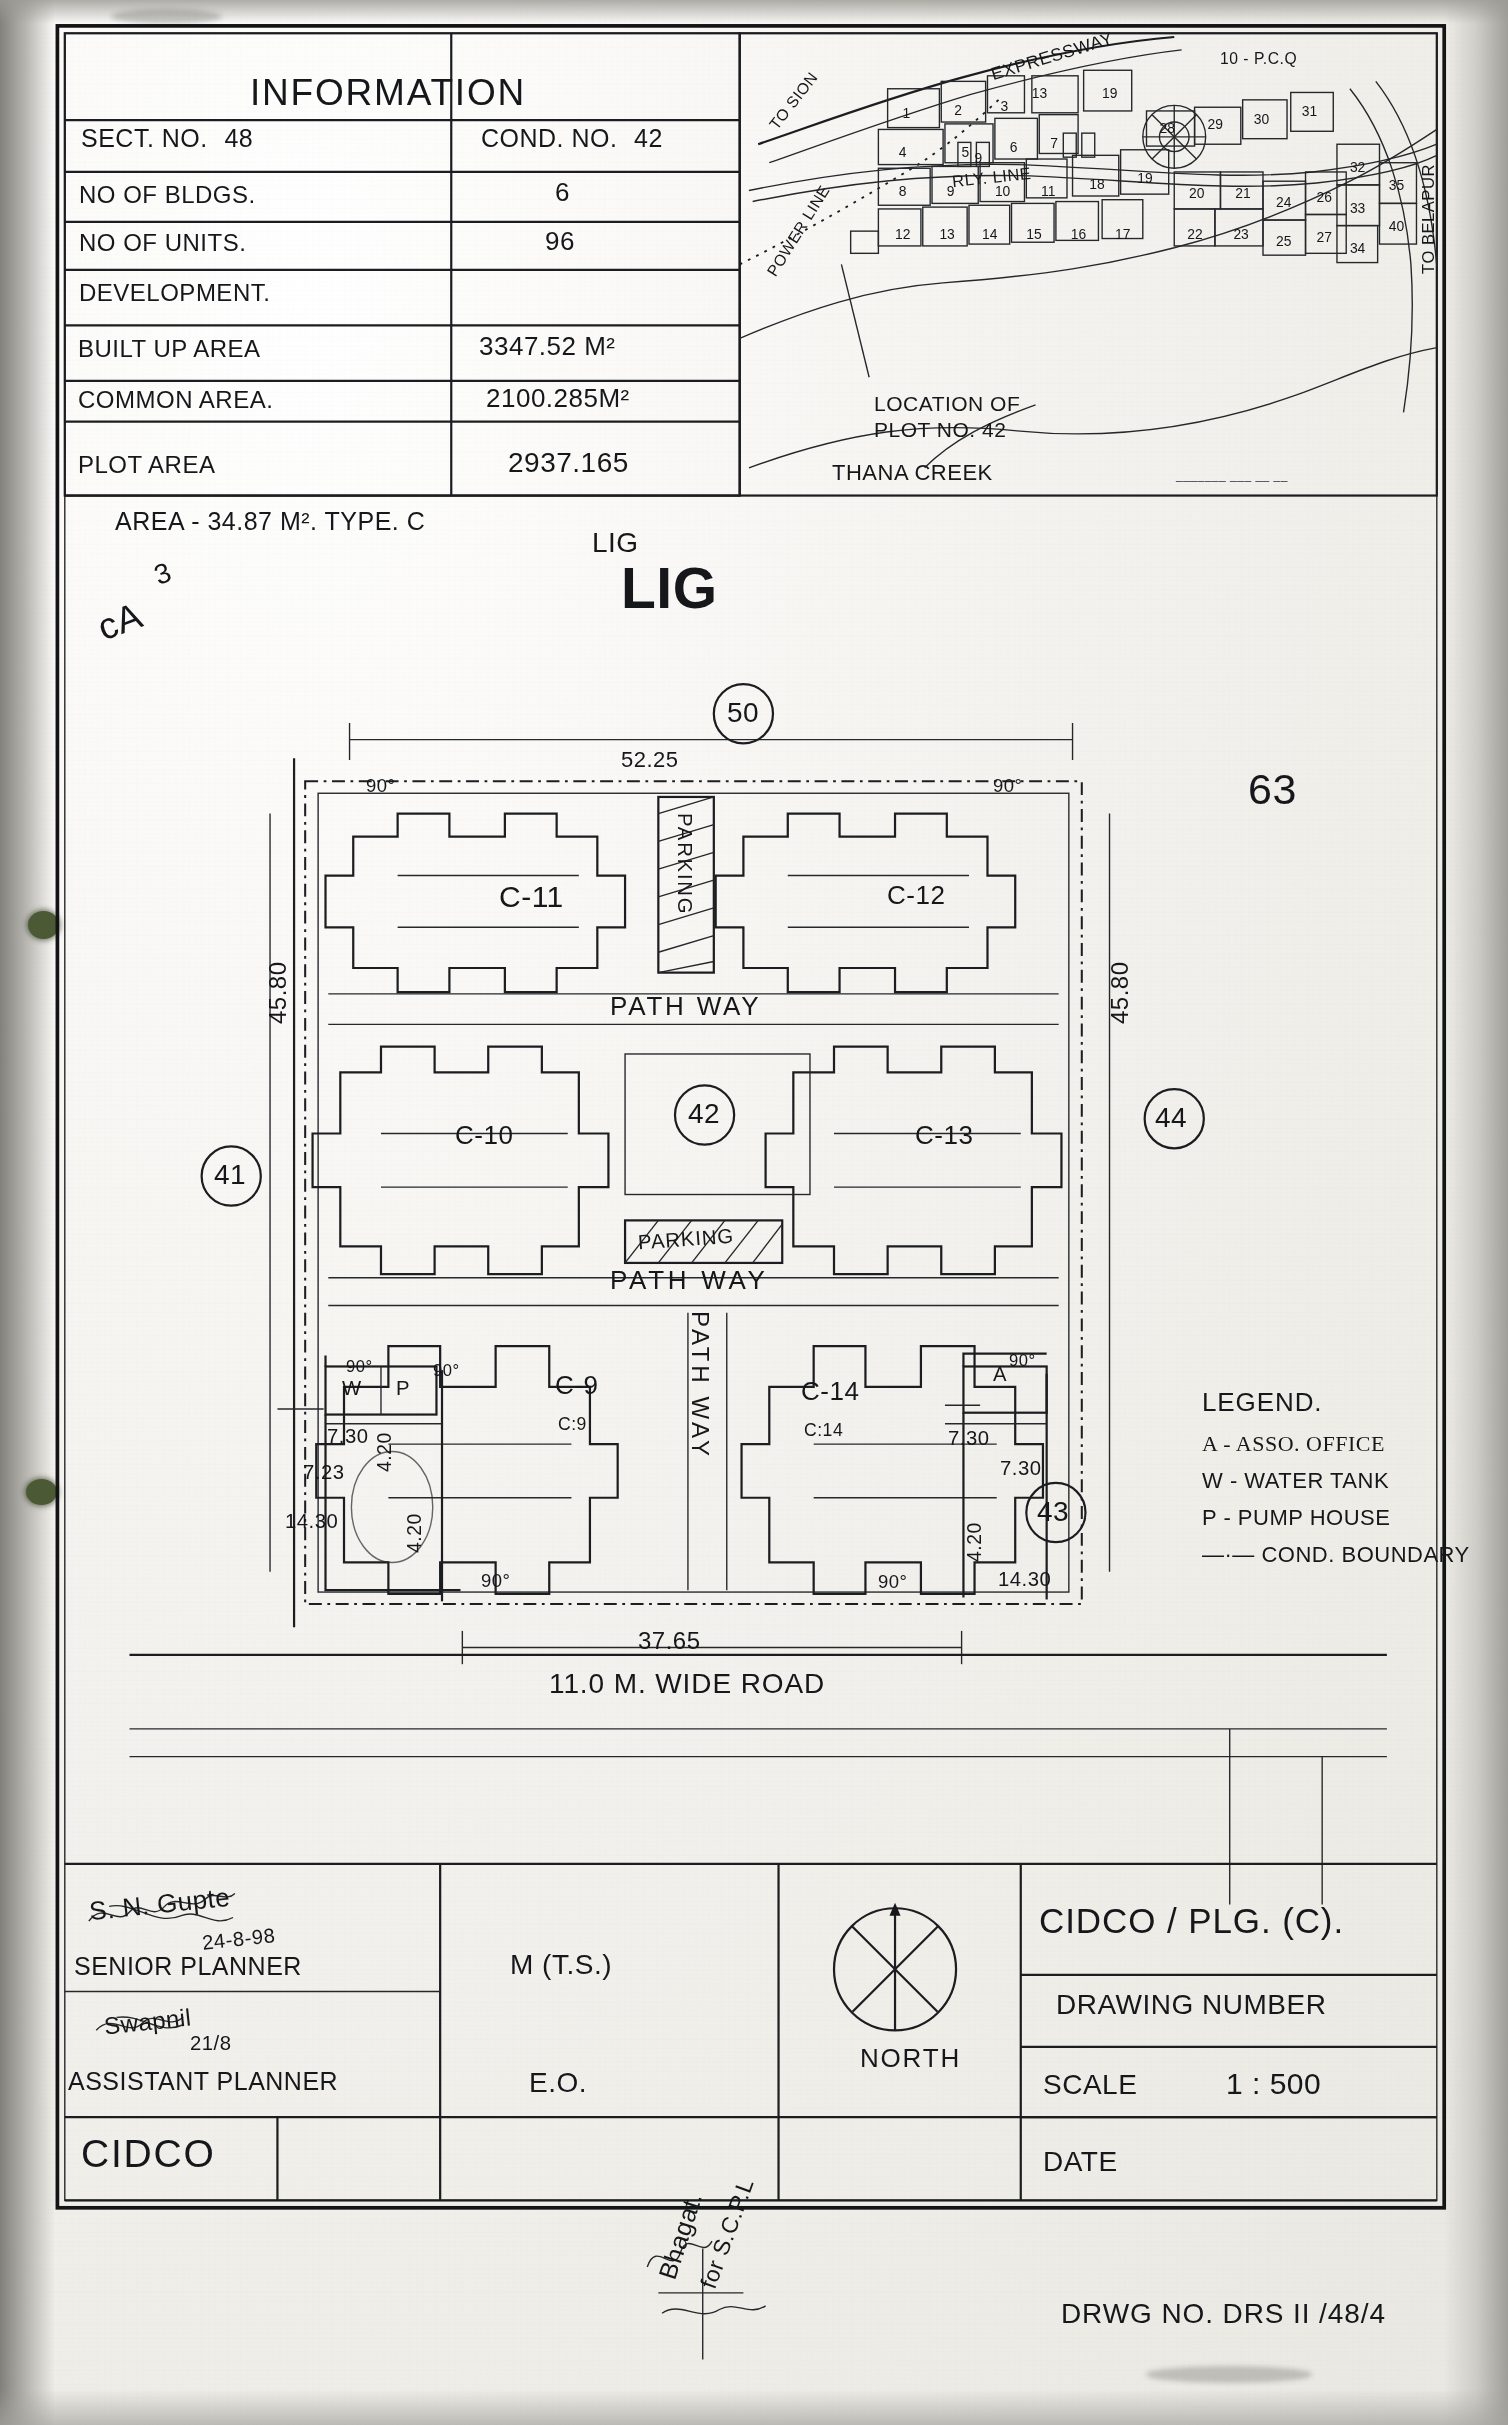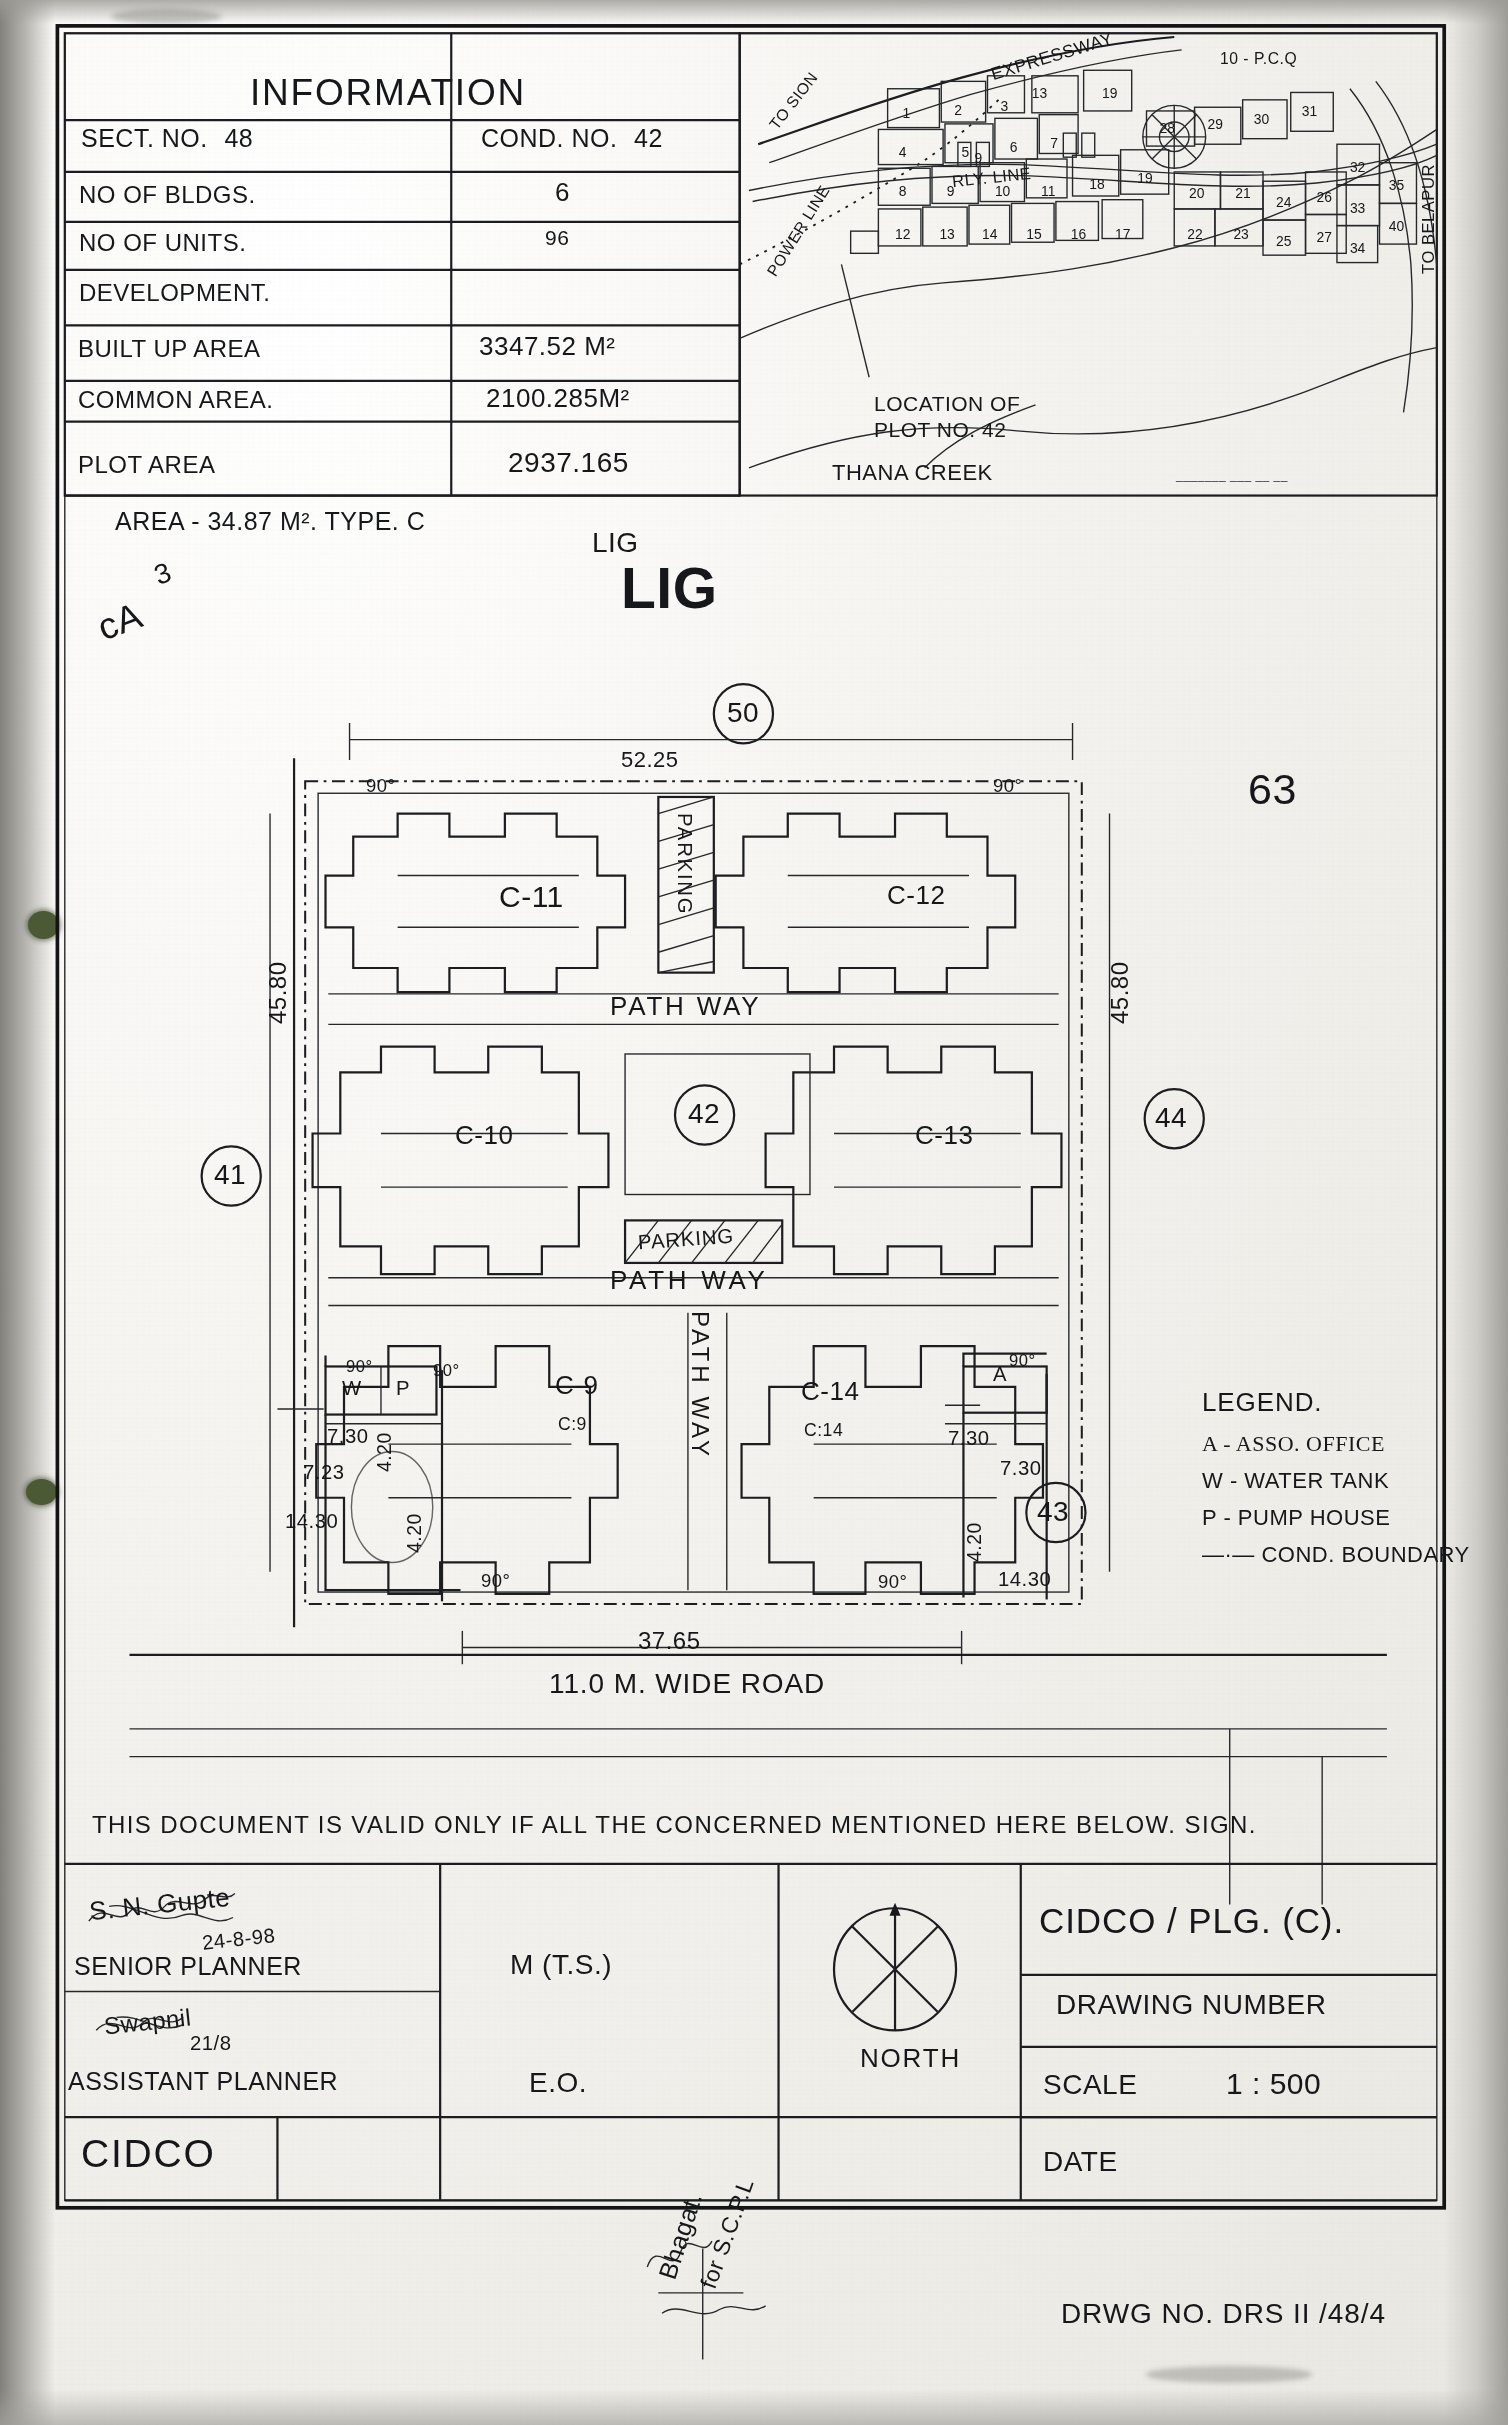--- a/index.html
+++ b/index.html
@@ -92,21 +92,21 @@
   </div>
   <div class="lbl hand" style="left:481px;top:124px;font-size:25px;">
     <span>COND. NO.</span>
     <span style="margin-left:9.2px;">42</span>
   </div>
 
   <div class="lbl hand" style="left:79px;top:181px;font-size:24px;">NO OF BLDGS.</div>
   <div class="lbl hand" style="left:555px;top:177px;font-size:26px;">6</div>
 
   <div class="lbl hand" style="left:79px;top:229px;font-size:24px;">NO OF UNITS.</div>
-  <div class="lbl hand" style="left:545px;top:226px;font-size:21px;text-align:right;">96</div>
+  <div class="lbl hand" style="left:545px;top:226px;font-size:26px;text-align:right;">96</div>
 
   <div class="lbl hand" style="left:79px;top:279px;font-size:24px;">DEVELOPMENT.</div>
   <div class="lbl hand" style="left:545px;top:277px;font-size:26px;"></div>
 
   <div class="lbl hand" style="left:78px;top:335px;font-size:24px;">BUILT UP AREA</div>
   <div class="lbl hand" style="left:479px;top:331px;font-size:26px;">3347.52 M²</div>
 
   <div class="lbl hand" style="left:78px;top:386px;font-size:24px;">COMMON AREA.</div>
   <div class="lbl hand" style="left:486px;top:383px;font-size:26px;text-align:center;">2100.285M²</div>
 
@@ -428,21 +428,20 @@
   </div>
   <div class="lbl hand" style="left:1202px;top:1505px;font-size:22px;">
     <span>P</span>
     <span> - </span><span>PUMP HOUSE</span>
   </div>
   <div class="lbl hand" style="left:1202px;top:1542px;font-size:22px;">
     <span>—·—</span>
     <span> </span><span>COND. BOUNDARY</span>
   </div>
 
-  <div class="lbl hand" style="left:92px;top:1810px;font-size:24px;letter-spacing:1.4px;width:1313px;white-space:normal;line-height:1.25;">THIS DOCUMENT IS VALID ONLY IF ALL THE CONCERNED MENTIONED HERE BELOW. SIGN.</div>
 
   <svg width="1509" height="2426" viewBox="0 0 1632 2624">
     <line x1="70" y1="2016" x2="1554" y2="2016" class="st" stroke-width="3"></line>
     <line x1="70" y1="2290" x2="1554" y2="2290" class="st" stroke-width="3"></line>
     <line x1="70" y1="2380" x2="1554" y2="2380" class="st" stroke-width="3"></line>
     <line x1="476" y1="2016" x2="476" y2="2380" class="st" stroke-width="3"></line>
     <line x1="842" y1="2016" x2="842" y2="2380" class="st" stroke-width="3"></line>
     <line x1="1104" y1="2016" x2="1104" y2="2380" class="st" stroke-width="3"></line>
     <line x1="300" y1="2290" x2="300" y2="2380" class="st" stroke-width="3"></line>
     <line x1="70" y1="2154" x2="476" y2="2154" class="st-thin"></line>

